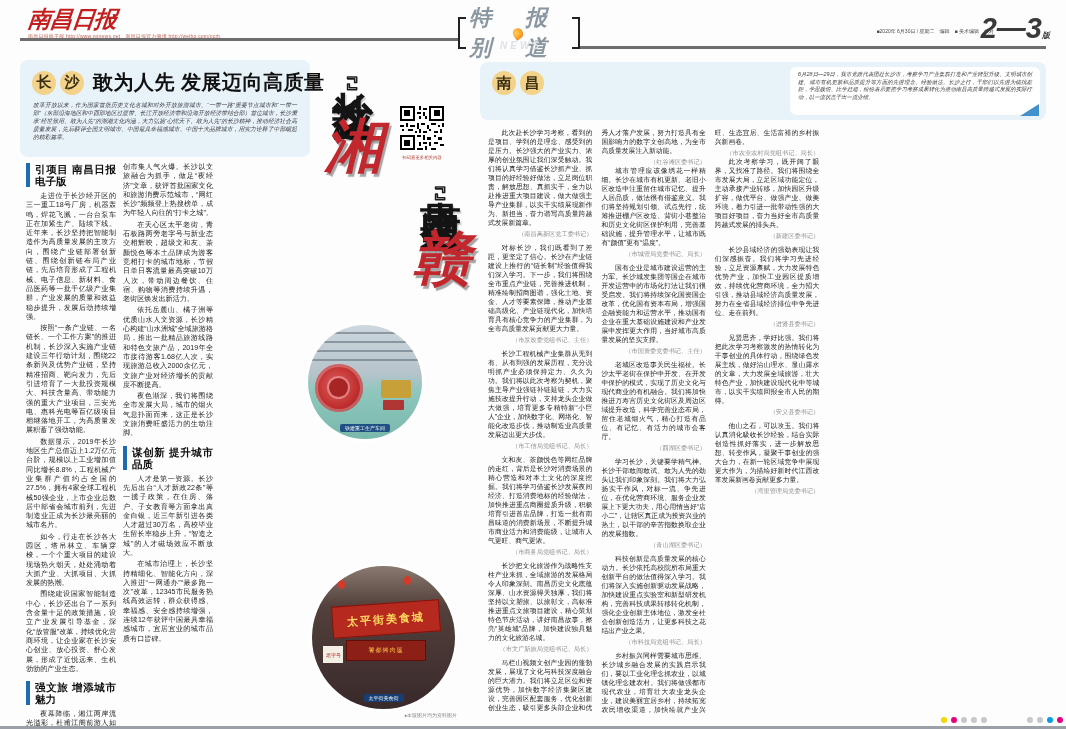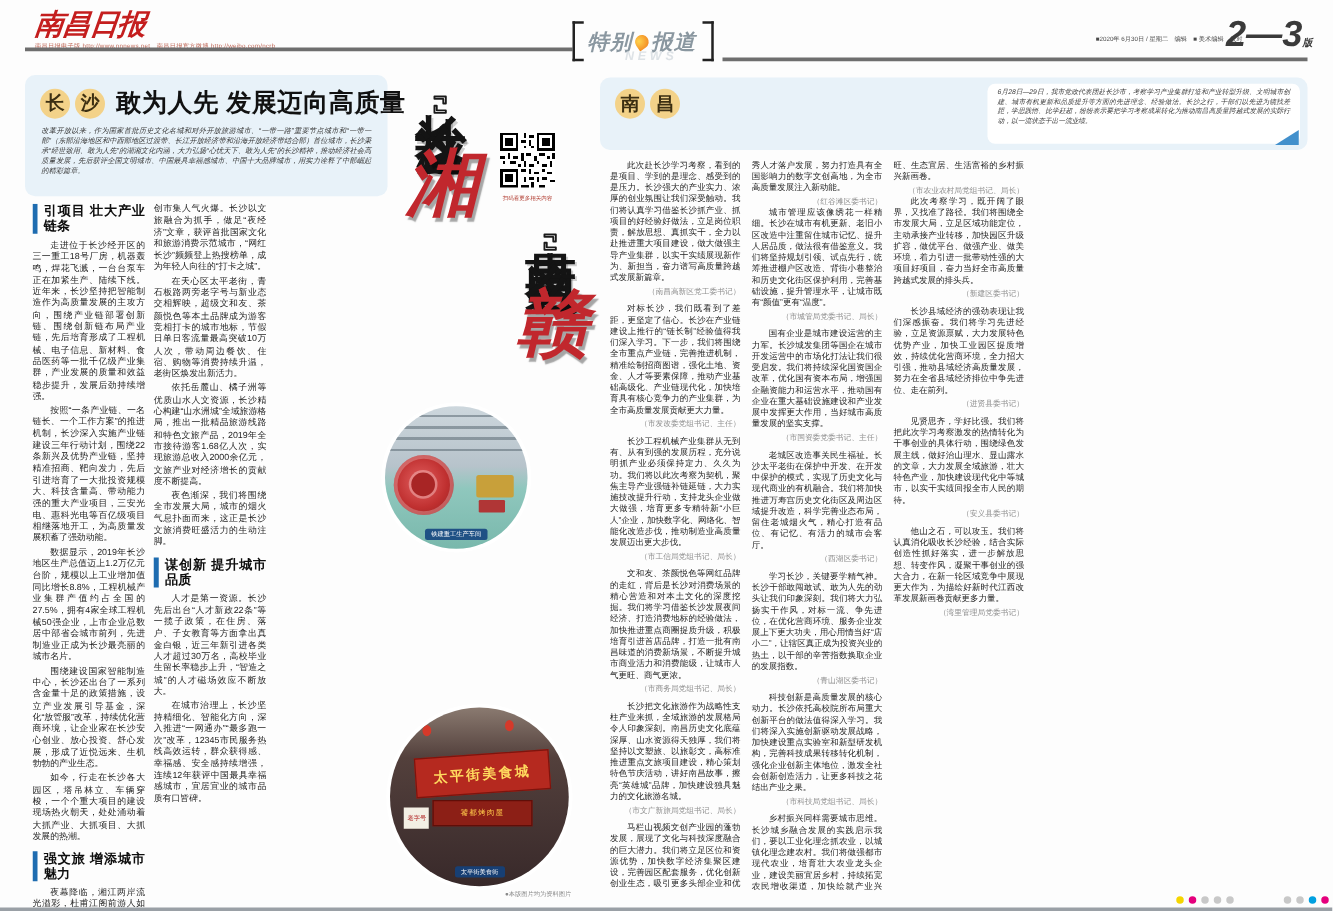--- a/index.html
+++ b/index.html
@@ -10,21 +10,21 @@
   
   .logo{left:28px;top:4px;font-family:"Liberation Serif",serif;font-style:italic;
         font-weight:bold;font-size:23px;color:#c41e1e;letter-spacing:-1px;transform:skewX(-6deg);}
   .logo-sub{left:28px;top:33px;font-size:5px;color:#c06a5a;letter-spacing:.2px;white-space:nowrap;}
   .rule-left{left:20px;top:38px;width:438px;height:3px;background:#6e6e6e;}
   .rule-right{left:578px;top:46px;width:468px;height:3px;background:#6e6e6e;}
   .sp-box{left:458px;top:16px;width:122px;height:34px;display:flex;align-items:center;}
   .brk{width:7px;height:28px;border:2px solid #222;}
   .brk-l{border-right:none;}
   .brk-r{border-left:none;margin-left:2px;}
-  .sp-text{font-family:"Liberation Serif",serif;font-style:italic;font-size:17px;
+  .sp-text{font-family:"Liberation Serif",serif;font-style:italic;font-size:22px;
            color:#8a97a0;font-weight:bold;letter-spacing:1px;display:flex;align-items:center;padding:0 3px;}
   .flame{width:11px;height:11px;margin:0 2px;border-radius:50% 50% 50% 0;
          background:radial-gradient(circle at 35% 35%,#ffd34d,#f07818);transform:rotate(-35deg);display:inline-block;}
   .sp-news{position:absolute;left:42px;top:24px;font-style:italic;font-weight:bold;
            font-size:10px;color:#dde2e6;letter-spacing:3px;}
   .dateline{right:72px;top:28px;font-size:5px;color:#4a4a4a;white-space:nowrap;}
   .pageno{right:16px;top:12px;font-style:italic;font-weight:bold;color:#3a3a3a;}
   .pn{font-size:29px;margin-left:11px;}
   .pv{font-size:8px;}
 
@@ -132,27 +132,27 @@
   <div class="city-row">
     <span class="city-circle">长</span>
     <span class="city-circle">沙</span>
     <span class="hl hl-left">敢为人先 发展迈向高质量</span>
   </div>
   <div class="intro">改革开放以来，作为国家首批历史文化名城和对外开放旅游城市、“一带一路”重要节点城市和“一带一部”（东部沿海地区和中西部地区过渡带、长江开放经济带和沿海开放经济带结合部）首位城市，长沙秉承“经世致用、敢为人先”的湖湘文化内涵，大力弘扬“心忧天下、敢为人先”的长沙精神，推动经济社会高质量发展，先后获评全国文明城市、中国最具幸福感城市、中国十大品牌城市，用实力诠释了中部崛起的精彩篇章。</div>
 </div>
 
 <div class="abs cols cols-left">
   <section>
-    <h3 class="subhead">引项目 壮大产业链条</h3>
+    <h3 class="subhead">引项目 南昌日报电子版</h3>
     <div>
         <p>走进位于长沙经开区的三一重工18号厂房，机器轰鸣，焊花飞溅，一台台泵车正在加紧生产、陆续下线。近年来，长沙坚持把智能制造作为高质量发展的主攻方向，围绕产业链部署创新链、围绕创新链布局产业链，先后培育形成了工程机械、电子信息、新材料、食品医药等一批千亿级产业集群，产业发展的质量和效益稳步提升，发展后劲持续增强。</p>
         <p>按照“一条产业链、一名链长、一个工作方案”的推进机制，长沙深入实施产业链建设三年行动计划，围绕22条新兴及优势产业链，坚持精准招商、靶向发力，先后引进培育了一大批投资规模大、科技含量高、带动能力强的重大产业项目，三安光电、惠科光电等百亿级项目相继落地开工，为高质量发展积蓄了强劲动能。</p>
         <p>数据显示，2019年长沙地区生产总值迈上1.2万亿元台阶，规模以上工业增加值同比增长8.8%，工程机械产业集群产值约占全国的27.5%，拥有4家全球工程机械50强企业，上市企业总数居中部省会城市前列，先进制造业正成为长沙最亮丽的城市名片。</p>
+        <p>如今，行走在长沙各大园区，塔吊林立、车辆穿梭，一个个重大项目的建设现场热火朝天，处处涌动着大抓产业、大抓项目、大抓发展的热潮。</p>
         <p>围绕建设国家智能制造中心，长沙还出台了一系列含金量十足的政策措施，设立产业发展引导基金，深化“放管服”改革，持续优化营商环境，让企业家在长沙安心创业、放心投资、舒心发展，形成了近悦远来、生机勃勃的产业生态。</p>
-        <p>如今，行走在长沙各大园区，塔吊林立、车辆穿梭，一个个重大项目的建设现场热火朝天，处处涌动着大抓产业、大抓项目、大抓发展的热潮。</p>
       </div>
   </section>
   <section>
     <h3 class="subhead">强文旅 增添城市魅力</h3>
     <div>
         <p>夜幕降临，湘江两岸流光溢彩，杜甫江阁前游人如织，灯光秀、游船夜市、文创市集人气火爆。长沙以文旅融合为抓手，做足“夜经济”文章，获评首批国家文化和旅游消费示范城市，“网红长沙”频频登上热搜榜单，成为年轻人向往的“打卡之城”。</p>
         <p>在天心区太平老街，青石板路两旁老字号与新业态交相辉映，超级文和友、茶颜悦色等本土品牌成为游客竞相打卡的城市地标，节假日单日客流量最高突破10万人次，带动周边餐饮、住宿、购物等消费持续升温，老街区焕发出新活力。</p>
         <p>依托岳麓山、橘子洲等优质山水人文资源，长沙精心构建“山水洲城”全域旅游格局，推出一批精品旅游线路和特色文旅产品，2019年全市接待游客1.68亿人次，实现旅游总收入2000余亿元，文旅产业对经济增长的贡献度不断提高。</p>
         <p>夜色渐深，我们将围绕全市发展大局，城市的烟火气息扑面而来，这正是长沙文旅消费旺盛活力的生动注脚。</p>
       </div>

